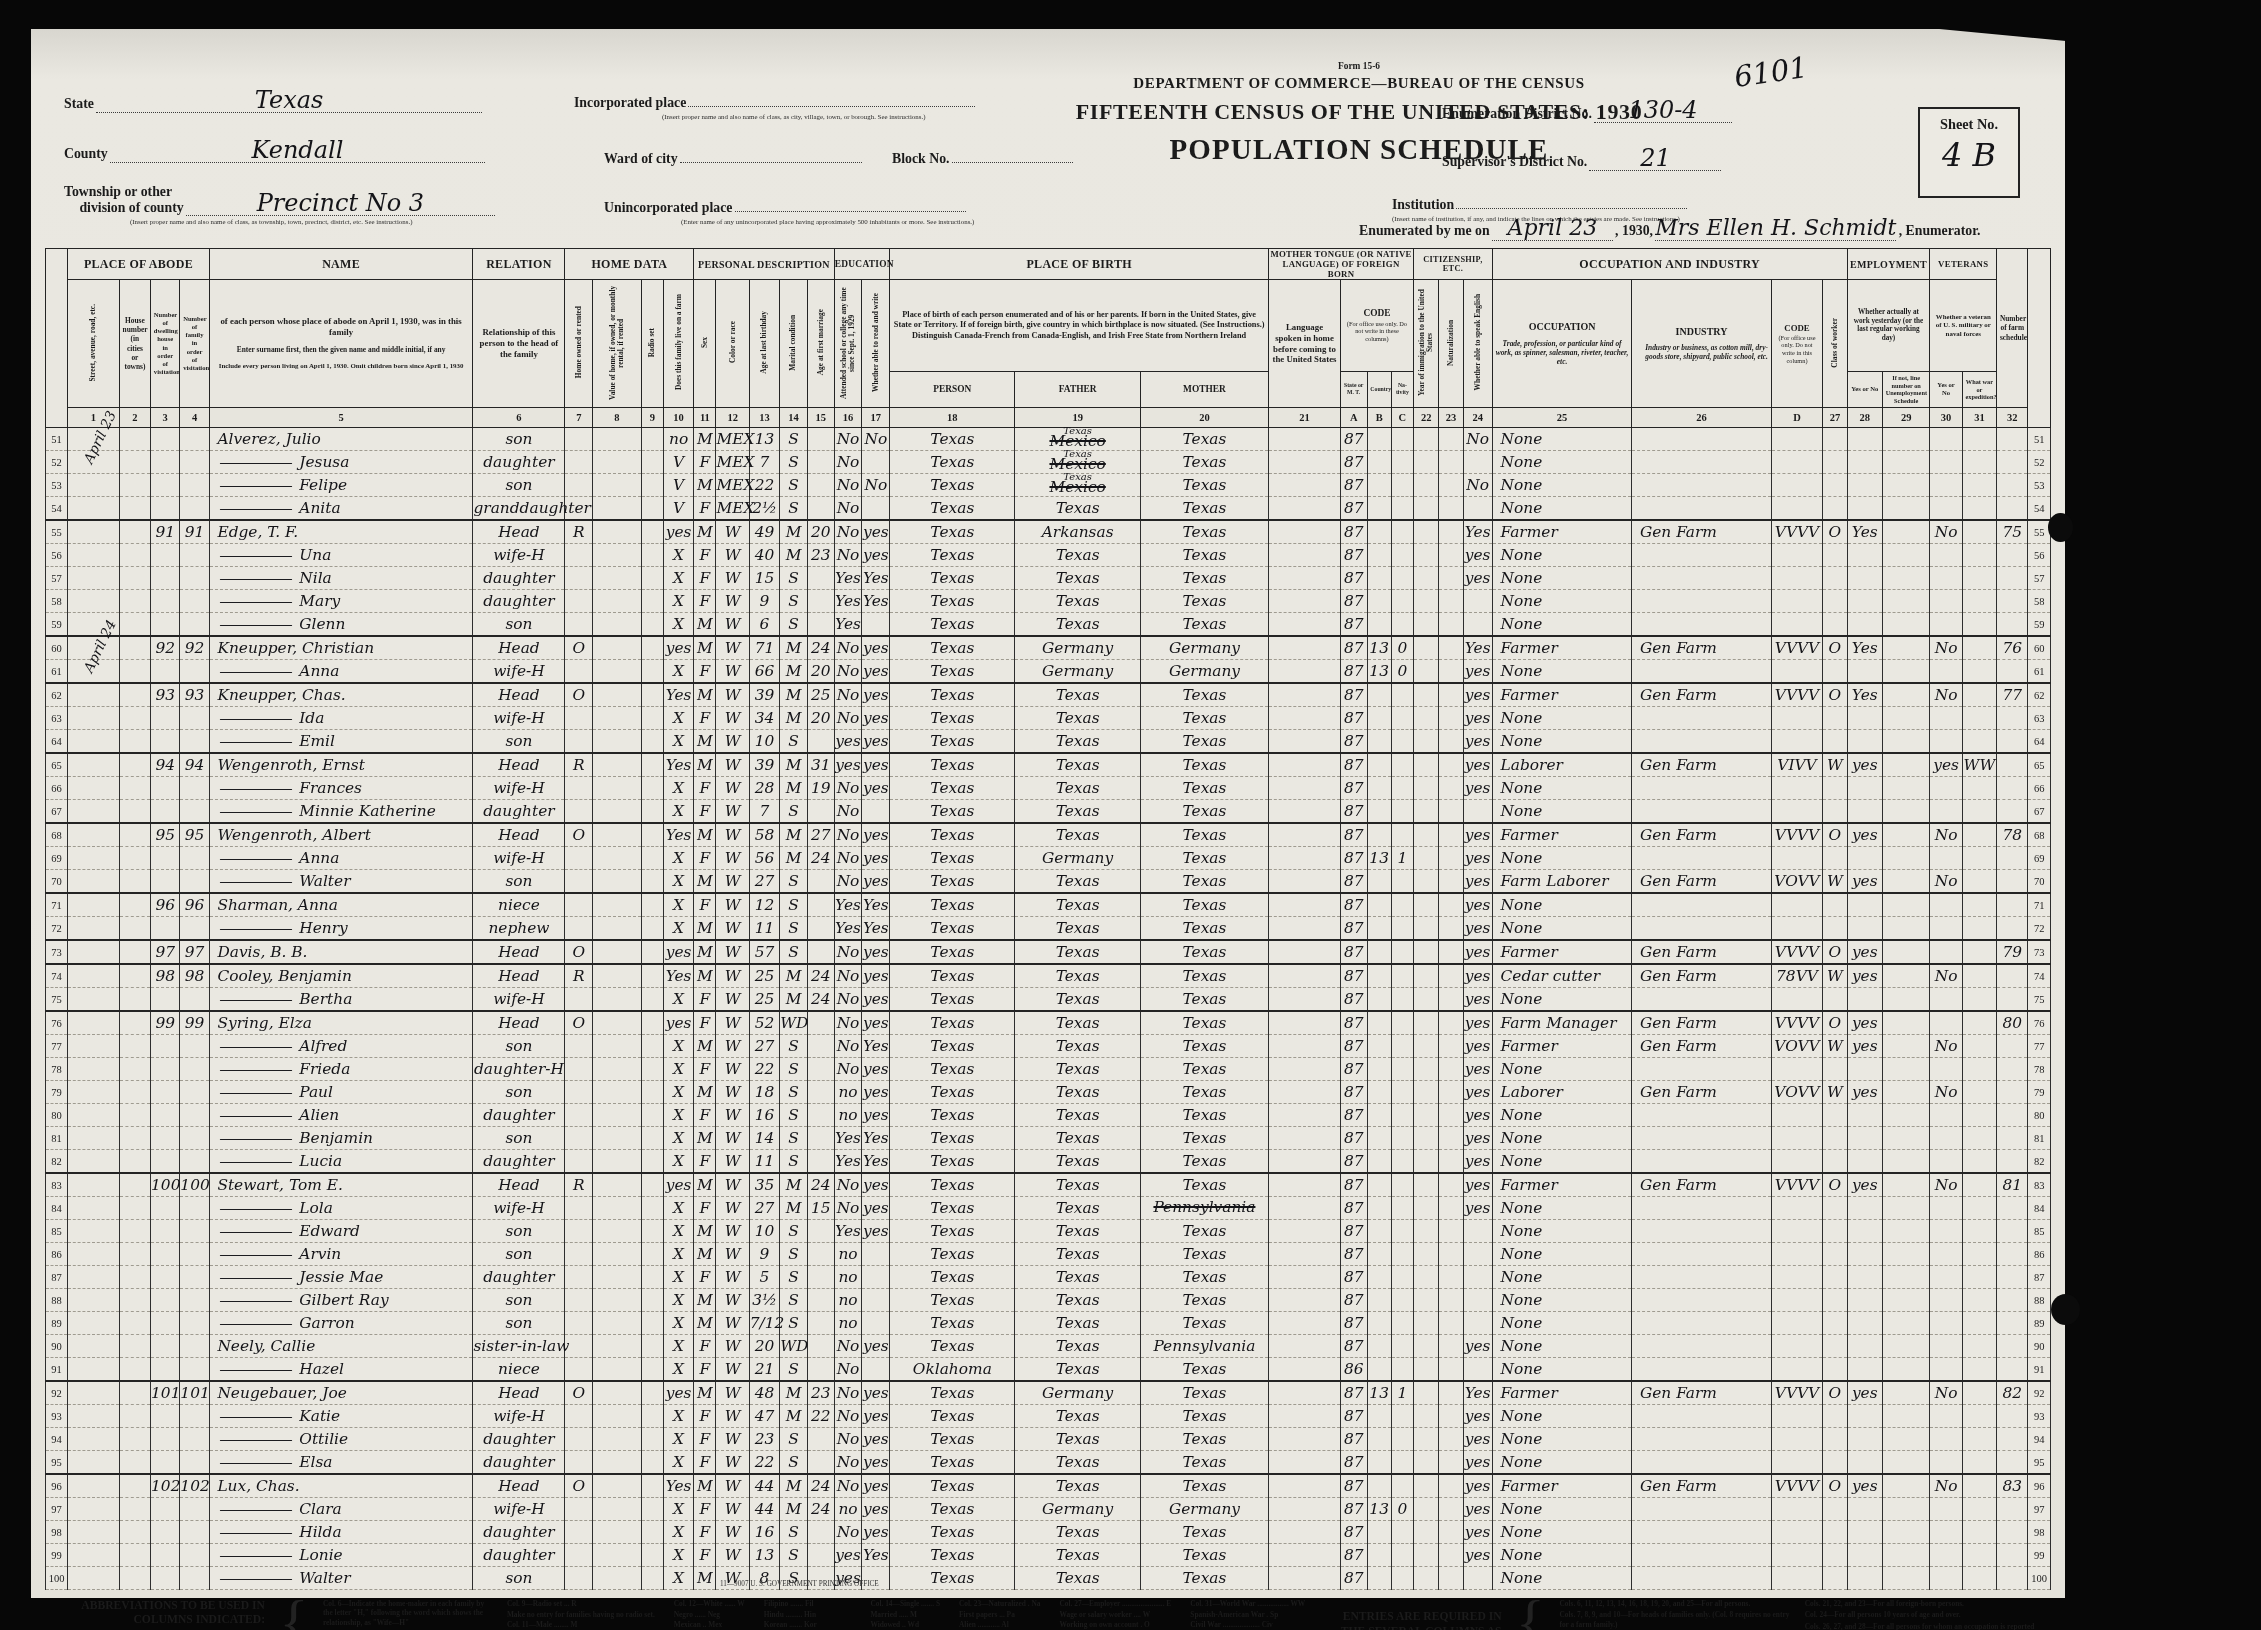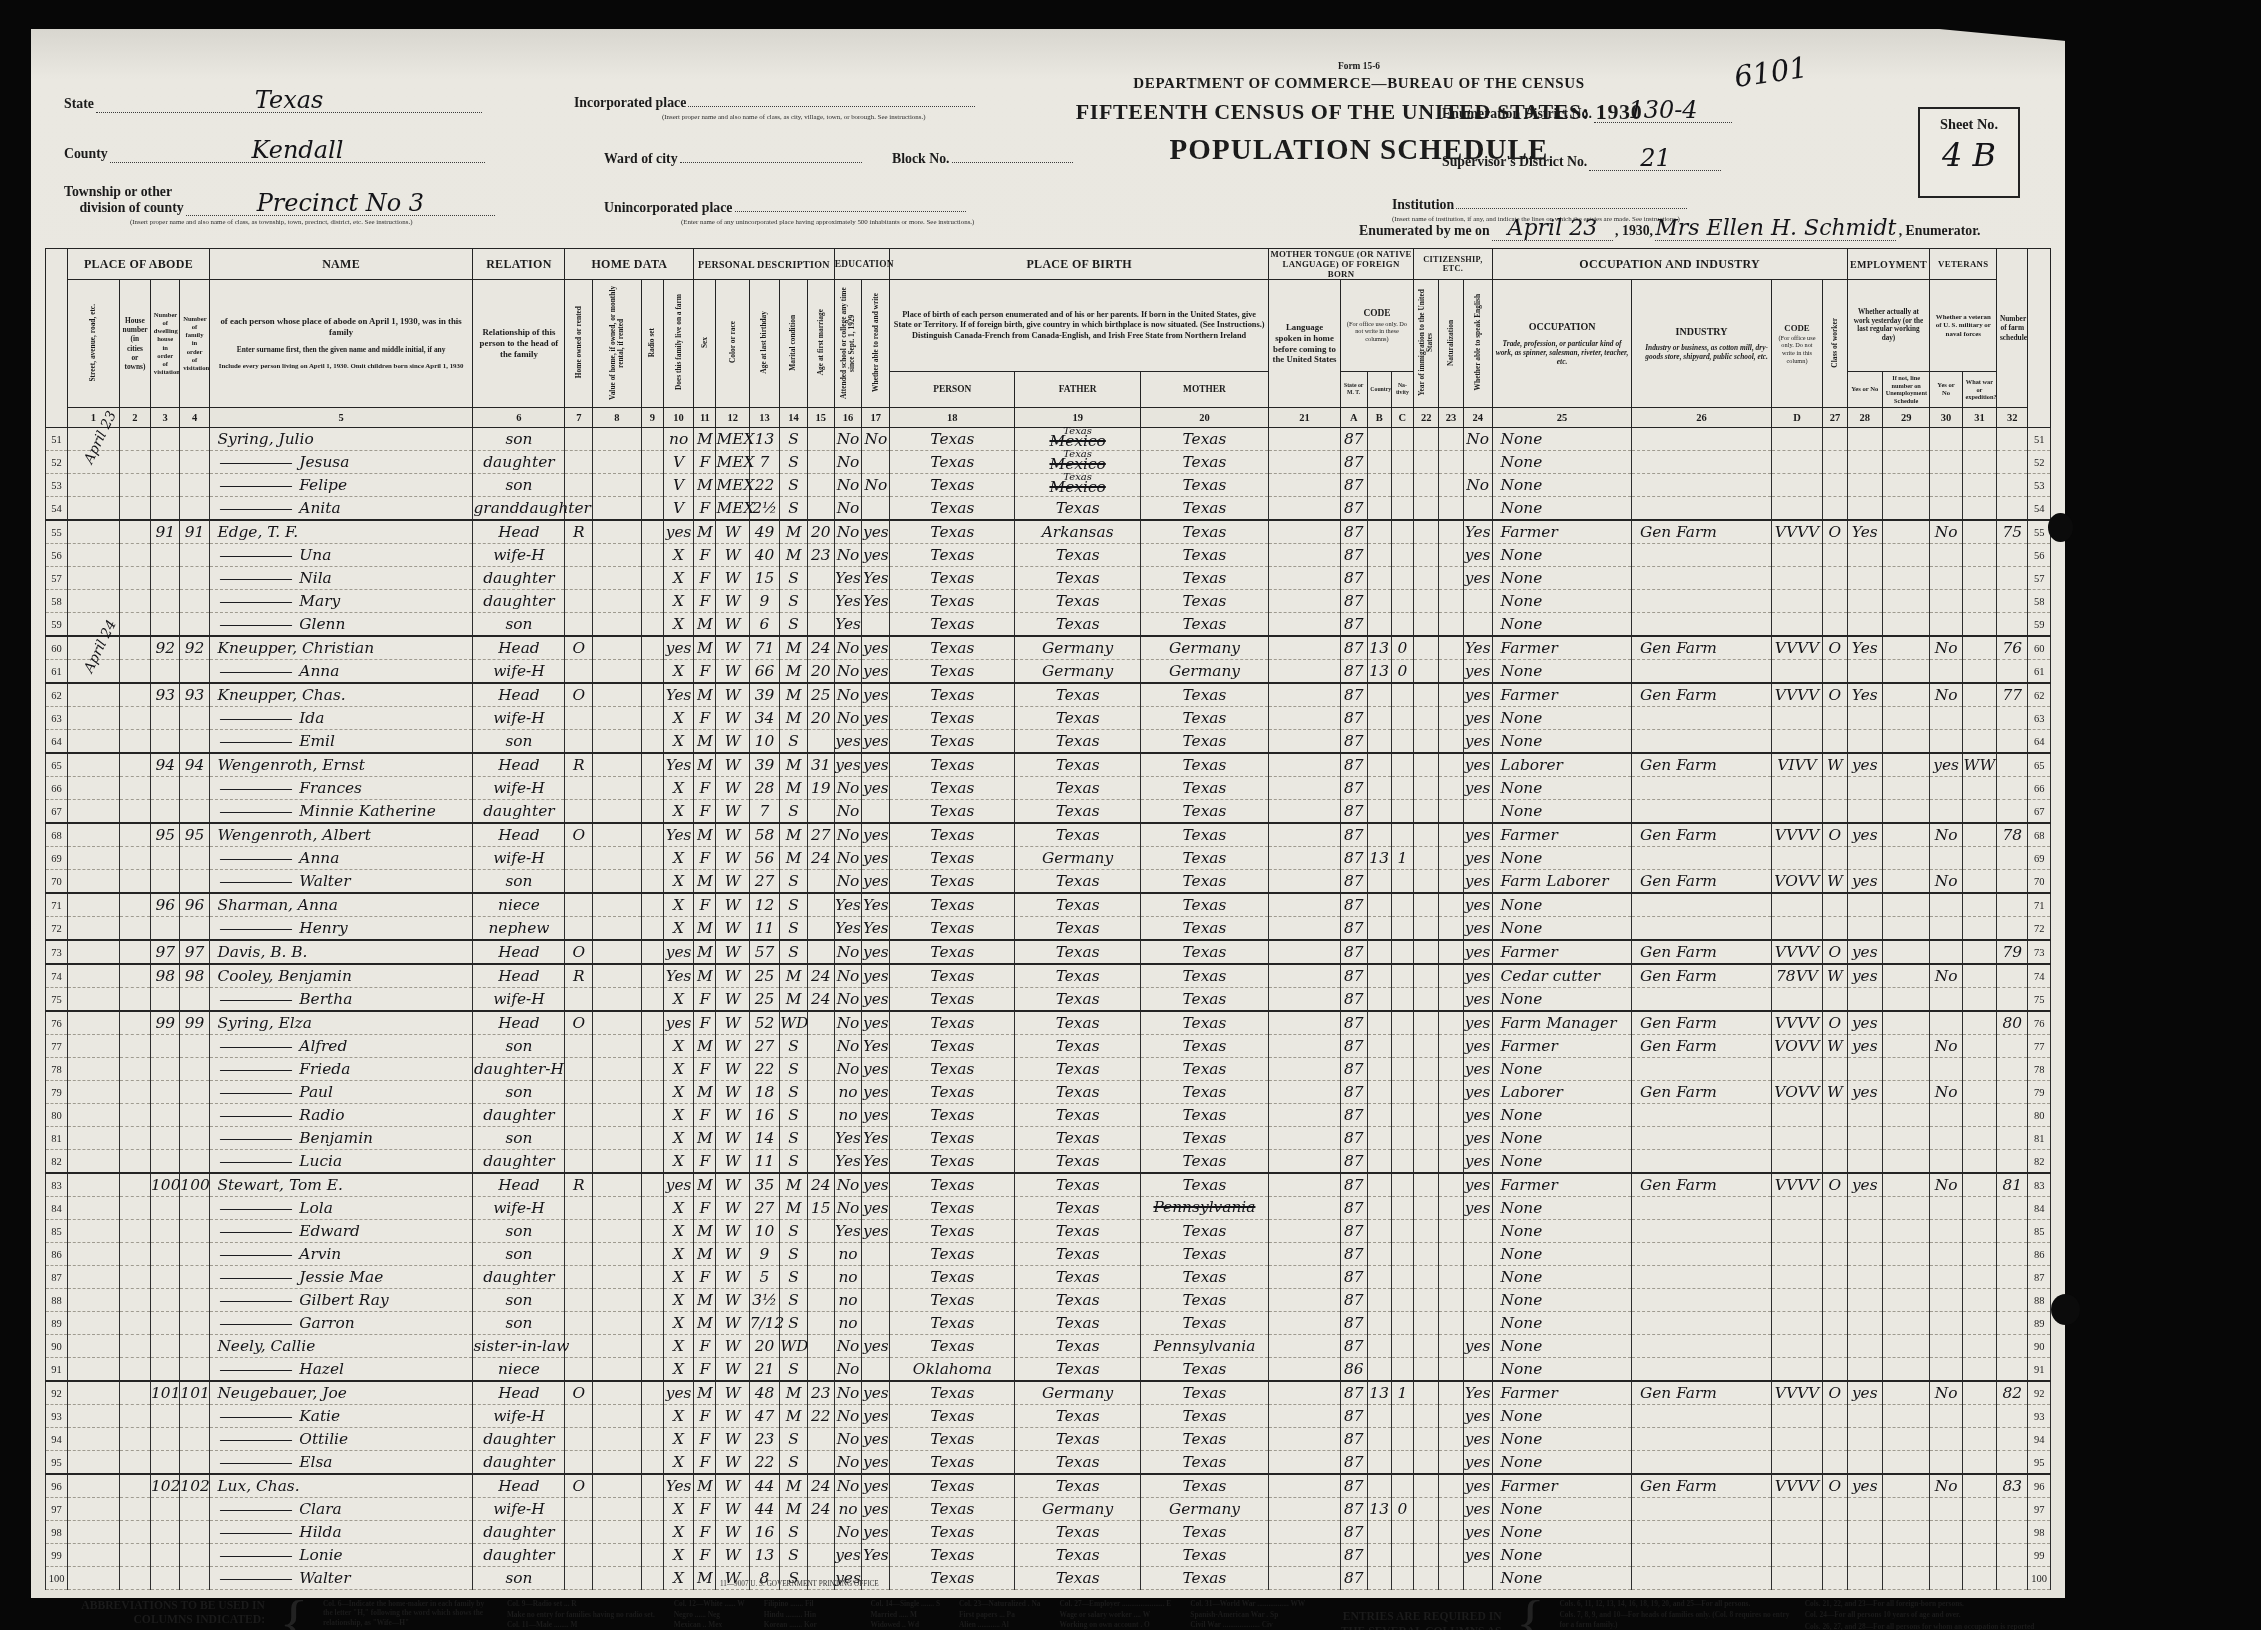--- a/index.html
+++ b/index.html
@@ -300,21 +300,21 @@
           <th>32</th>
         </tr>
     </thead>
     <tbody>
         <tr>
           <td class="ln">51</td>
           <td class="hw"><span class="vdate">April 23</span></td>
           <td class="hw"></td>
           <td class="hw"></td>
           <td class="hw"></td>
-          <td class="hw left">Syring, Julio</td>
+          <td class="hw left">Alverez, Julio</td>
           <td class="hw">son</td>
           <td class="hw"></td>
           <td class="hw"></td>
           <td class="hw"></td>
           <td class="hw">no</td>
           <td class="hw">M</td>
           <td class="hw">MEX</td>
           <td class="hw">13</td>
           <td class="hw">S</td>
           <td class="hw"></td>
@@ -1469,21 +1469,21 @@
           <td class="hw"></td>
           <td class="hw"></td>
           <td class="ln">79</td>
         </tr>
         <tr>
           <td class="ln">80</td>
           <td class="hw"></td>
           <td class="hw"></td>
           <td class="hw"></td>
           <td class="hw"></td>
-          <td class="hw left"><span class="ditto"></span><span>Radio</span></td>
+          <td class="hw left"><span class="ditto"></span><span>Alien</span></td>
           <td class="hw">daughter</td>
           <td class="hw"></td>
           <td class="hw"></td>
           <td class="hw"></td>
           <td class="hw">X</td>
           <td class="hw">F</td>
           <td class="hw">W</td>
           <td class="hw">16</td>
           <td class="hw">S</td>
           <td class="hw"></td>

